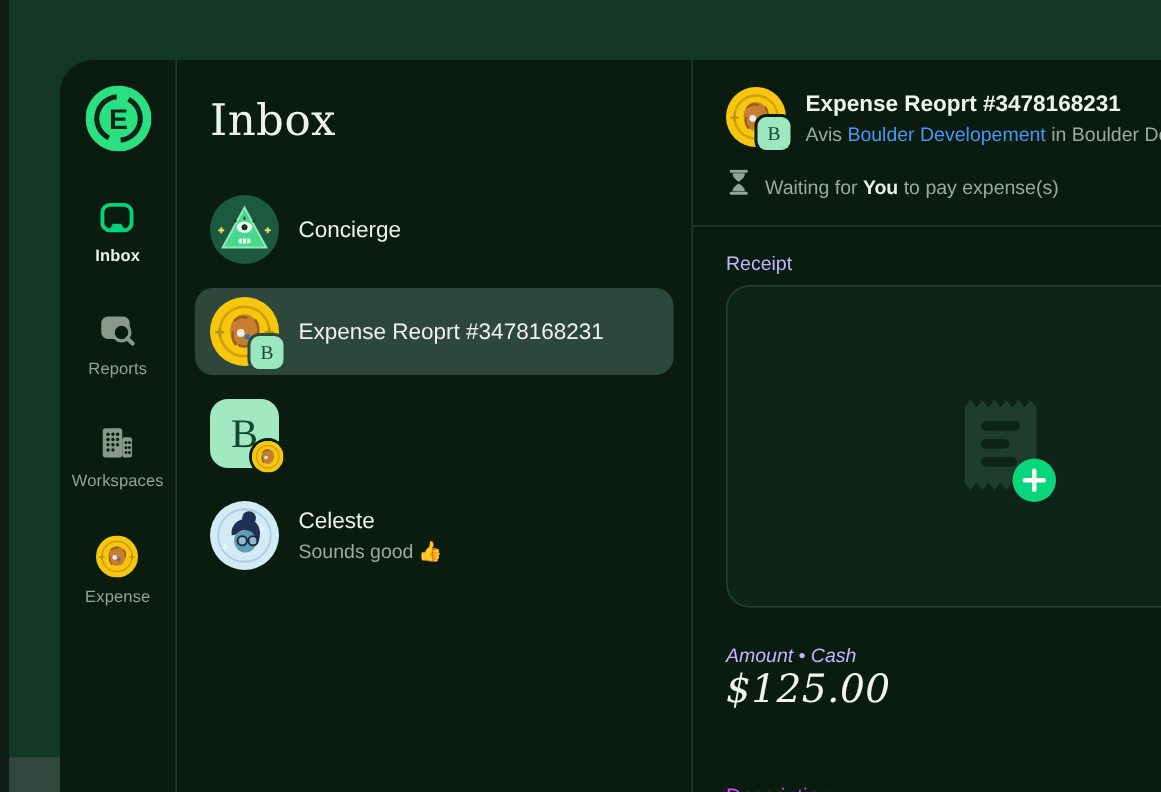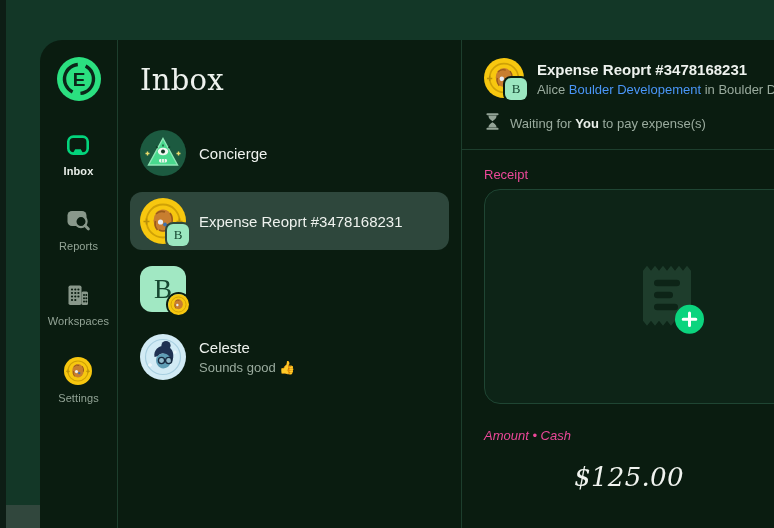--- a/index.html
+++ b/index.html
@@ -77,34 +77,34 @@
   .avatar40 { position:relative; width:40px; height:40px; flex:0 0 40px; }
   .detail-title { font-size:15px; font-weight:bold; color:#eef2ee; white-space:nowrap; line-height:19px; margin-top:2px; }
   .detail-sub { font-size:13px; color:#9aab9e; white-space:pre; margin-top:3px; }
   .detail-sub a { color:#4a96f8; text-decoration:none; cursor:pointer; }
   .status-row { display:flex; align-items:center; gap:11px; margin:15px 0 0 24px; }
   .status-text { font-size:13px; color:#9aab9e; white-space:pre; }
   .status-text b { color:#e9efe9; }
   .hdivider { height:1px; background:#1d3e2d; margin-top:15px; }
 
   .detail-content { padding:16px 0 0 22px; }
-  .field-label { font-size:13px; color:#ec4899; line-height:17px; }
+  .field-label { font-size:13px; color:#c4b5fd; line-height:17px; }
   .receipt-box {
     position:relative; margin-top:6px; width:365px; height:215px;
     background:#0d2417; border:1px solid #1f4533; border-radius:16px; cursor:pointer;
   }
   .receipt-ill { position:absolute; left:50%; top:50%; width:48px; height:66px; transform:translate(-50%,-52%); }
   .add-receipt {
     position:absolute; right:-13px; bottom:-5px; width:29px; height:29px; border-radius:50%;
     background:#0bd47e; border:none; cursor:pointer; display:flex; align-items:center; justify-content:center; padding:0;
   }
   .amount-row { margin-top:23px; cursor:pointer;font-style:italic; }
   .amount-value {
     font-family:"DejaVu Serif","Liberation Serif",serif;
-    font-size:26px; color:#f0f3ef; margin-top:18px; letter-spacing:.3px;text-align:center;
+    font-size:26px; color:#f0f3ef; margin-top:0; letter-spacing:.3px;
   }
   .desc-label { margin-top:47px; font-size:14px; color:#d946ef; cursor:pointer; }
 </style>
 </head>
 <body>
 
 <div class="stage">
   <div class="left-edge"></div>
   <div class="left-bottom-patch"></div>
 
@@ -175,21 +175,21 @@
             <svg viewBox="0 0 46 46" width="28" height="28">
               <circle cx="23" cy="23" r="23" fill="#f7c70f"></circle>
               <circle cx="23" cy="23" r="16.5" fill="none" stroke="#cfa107" stroke-width="1.8"></circle>
               <ellipse cx="23" cy="22.5" rx="9.5" ry="11" fill="#c87e2f"></ellipse>
               <path d="M16 16 q4 -4 9 -2 M15.5 23 q-1.5 5 2 9 M30 15 q3 4 2 9" stroke="#9a5a1b" stroke-width="1.6" fill="none"></path>
               <circle cx="20.5" cy="24" r="2.6" fill="#e8ecf4"></circle>
               <circle cx="25" cy="26.5" r="1.9" fill="#3f6fae"></circle>
               <path d="M6.5 20.5 v6 M3.5 23.5 h6 M39.5 20.5 v6 M36.5 23.5 h6" stroke="#b98f0a" stroke-width="1.6"></path>
             </svg>
           </span>
-          <span class="nav-label">Settings</span>
+          <span class="nav-label">Expense</span>
         </div>
       </div>
     </nav>
 
     <section class="inbox-panel">
       <h1 class="inbox-title">Inbox</h1>
 
       <div class="chat-list">
 
         <div class="chat-row">
@@ -275,21 +275,21 @@
             <ellipse cx="23" cy="22.5" rx="9.5" ry="11" fill="#c87e2f"></ellipse>
             <path d="M16 16 q4 -4 9 -2 M15.5 23 q-1.5 5 2 9 M30 15 q3 4 2 9" stroke="#9a5a1b" stroke-width="1.6" fill="none"></path>
             <circle cx="20.5" cy="24" r="2.6" fill="#e8ecf4"></circle>
             <circle cx="25" cy="26.5" r="1.9" fill="#3f6fae"></circle>
             <path d="M6.5 20.5 v6 M3.5 23.5 h6 M39.5 20.5 v6 M36.5 23.5 h6" stroke="#b98f0a" stroke-width="1.6"></path>
           </svg>
           <span class="b-badge badge-br shadow-app">B</span>
         </div>
         <div>
           <div class="detail-title">Expense Reoprt #3478168231</div>
-          <div class="detail-sub"><span>Alice </span><a>Boulder Developement</a><span> in </span><span>Boulder Developement</span></div>
+          <div class="detail-sub"><span>Avis </span><a>Boulder Developement</a><span> in </span><span>Boulder Developement</span></div>
         </div>
       </header>
 
       <div class="status-row">
         <span>
           <svg viewBox="0 0 14 18" width="13" height="17">
             <g fill="#93a396">
               <rect x="0.5" y="0" width="13" height="2.2" rx="1"></rect>
               <rect x="0.5" y="15.8" width="13" height="2.2" rx="1"></rect>
               <path d="M2.6 2.6 h8.8 c0 3.1 -2.2 4.6 -4.4 6.1 C4.8 7.2 2.6 5.7 2.6 2.6 Z"></path>

